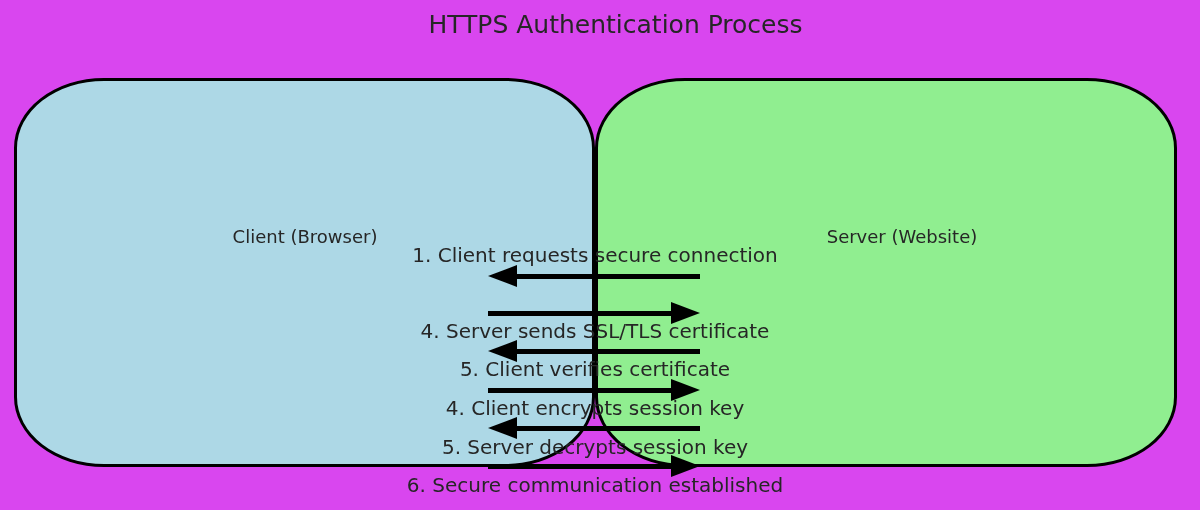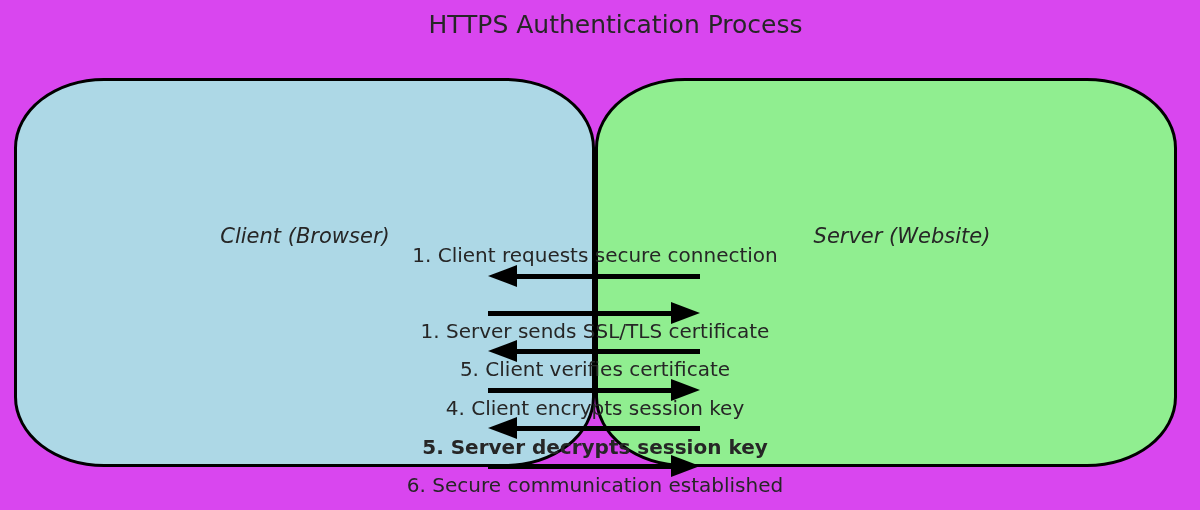--- a/index.html
+++ b/index.html
@@ -24,25 +24,24 @@
     box-sizing:border-box;
     border:3px solid #000000;
     border-radius:90px / 70px;
     z-index:1;
   }
   .node-client { left:14px;  width:581px; }
   .node-server { left:595px; width:582px; }
   .node-label {
     position:absolute;
     transform:translate(-50%,-50%);
-    font-size:21px;
+    font-size:18px;
     color:#262626;
     white-space:nowrap;
     z-index:2;
-    font-style:italic;
   }
   .node-label-client { left:305px; top:236px; }
   .node-label-server { left:886px; top:236px;margin-left:16px; }
   .step-label {
     position:absolute;
     left:595px;
     transform:translate(-50%,-50%);
     font-size:20px;
     color:#262626;
     white-space:nowrap;
@@ -84,36 +83,36 @@
   <div class="node-label node-label-client">Client (Browser)</div>
 
   <div class="node-label node-label-server">Server (Website)</div>
 
   <div id="steps-layer">
       <div class="step-label" style="top: 255px; color: rgb(38, 38, 38);">1. Client requests secure connection</div>
       <div class="arrow left" style="left: 488px; width: 212px; top: 265px;">
         <div class="shaft" style="background: rgb(0, 0, 0);"></div>
         <div class="head"></div>
       </div>
-      <div class="step-label" style="top: 331px; color: rgb(38, 38, 38);">1. Server sends SSL/TLS certificate</div>
+      <div class="step-label" style="top: 331px; color: rgb(38, 38, 38);">4. Server sends SSL/TLS certificate</div>
       <div class="arrow right" style="left: 488px; width: 212px; top: 302px;">
         <div class="shaft" style="background: rgb(0, 0, 0);"></div>
         <div class="head"></div>
       </div>
       <div class="step-label" style="top: 369px; color: rgb(38, 38, 38);">5. Client verifies certificate</div>
       <div class="arrow left" style="left: 488px; width: 212px; top: 340px;">
         <div class="shaft" style="background: rgb(0, 0, 0);"></div>
         <div class="head"></div>
       </div>
       <div class="step-label" style="top: 408px; color: rgb(38, 38, 38);">4. Client encrypts session key</div>
       <div class="arrow right" style="left: 488px; width: 212px; top: 379px;">
         <div class="shaft" style="background: rgb(0, 0, 0);"></div>
         <div class="head"></div>
       </div>
-      <div class="step-label" style="top: 447px; color: rgb(38, 38, 38); font-weight: bold;">5. Server decrypts session key</div>
+      <div class="step-label" style="top: 447px; color: rgb(38, 38, 38);">5. Server decrypts session key</div>
       <div class="arrow left" style="left: 488px; width: 212px; top: 417px;">
         <div class="shaft" style="background: rgb(0, 0, 0);"></div>
         <div class="head"></div>
       </div>
       <div class="step-label" style="top: 485px; color: rgb(38, 38, 38); text-align: right;">6. Secure communication established</div>
       <div class="arrow right" style="left: 488px; width: 212px; top: 455px;">
         <div class="shaft" style="background: rgb(0, 0, 0);"></div>
         <div class="head"></div>
       </div>
     </div>

